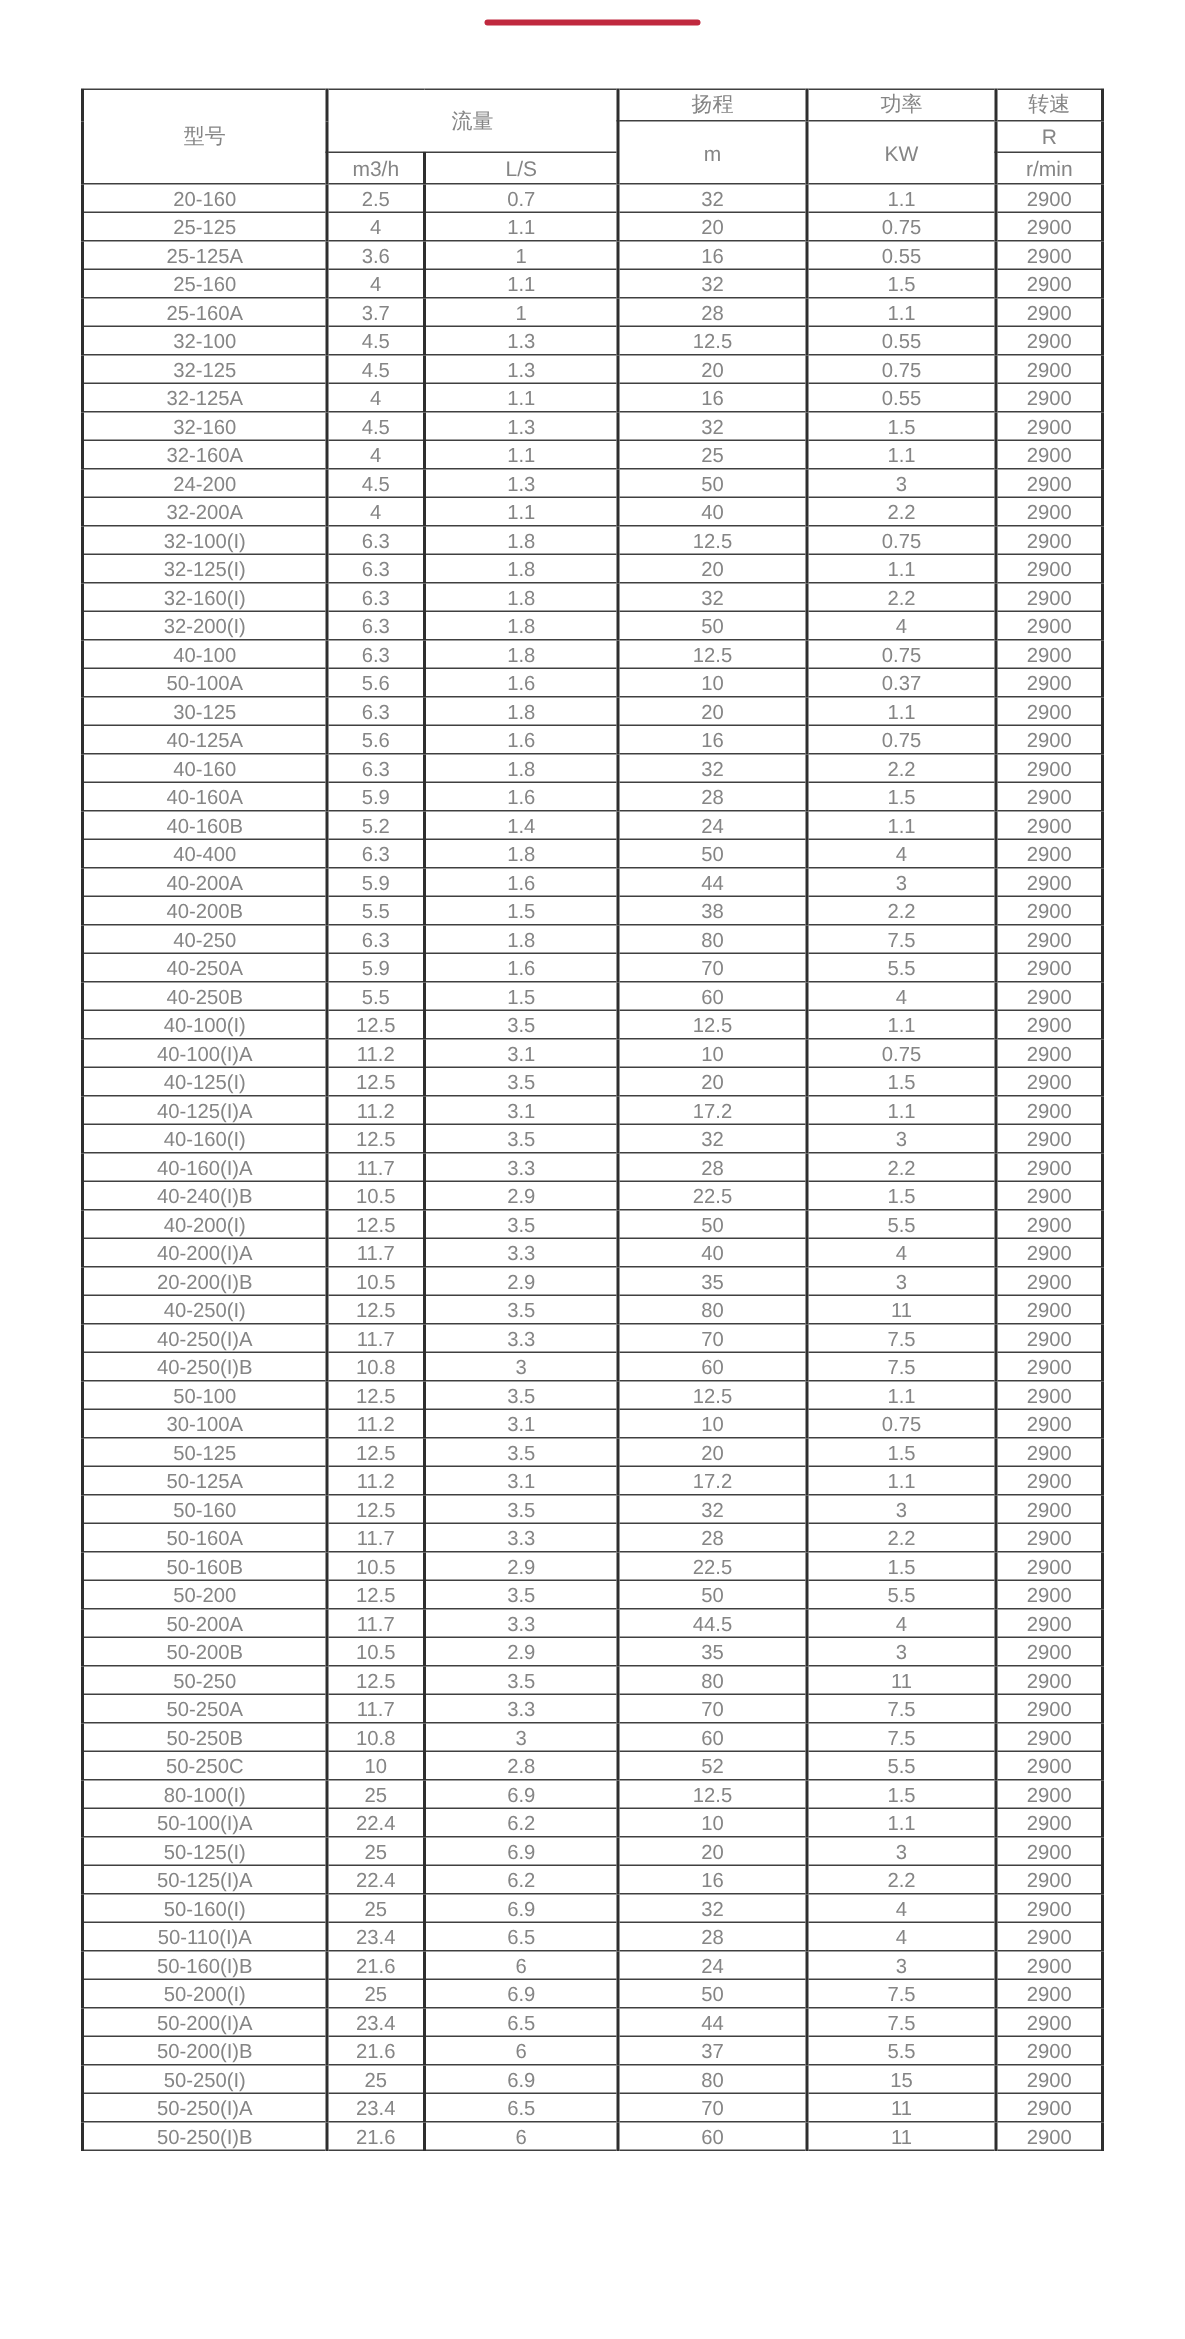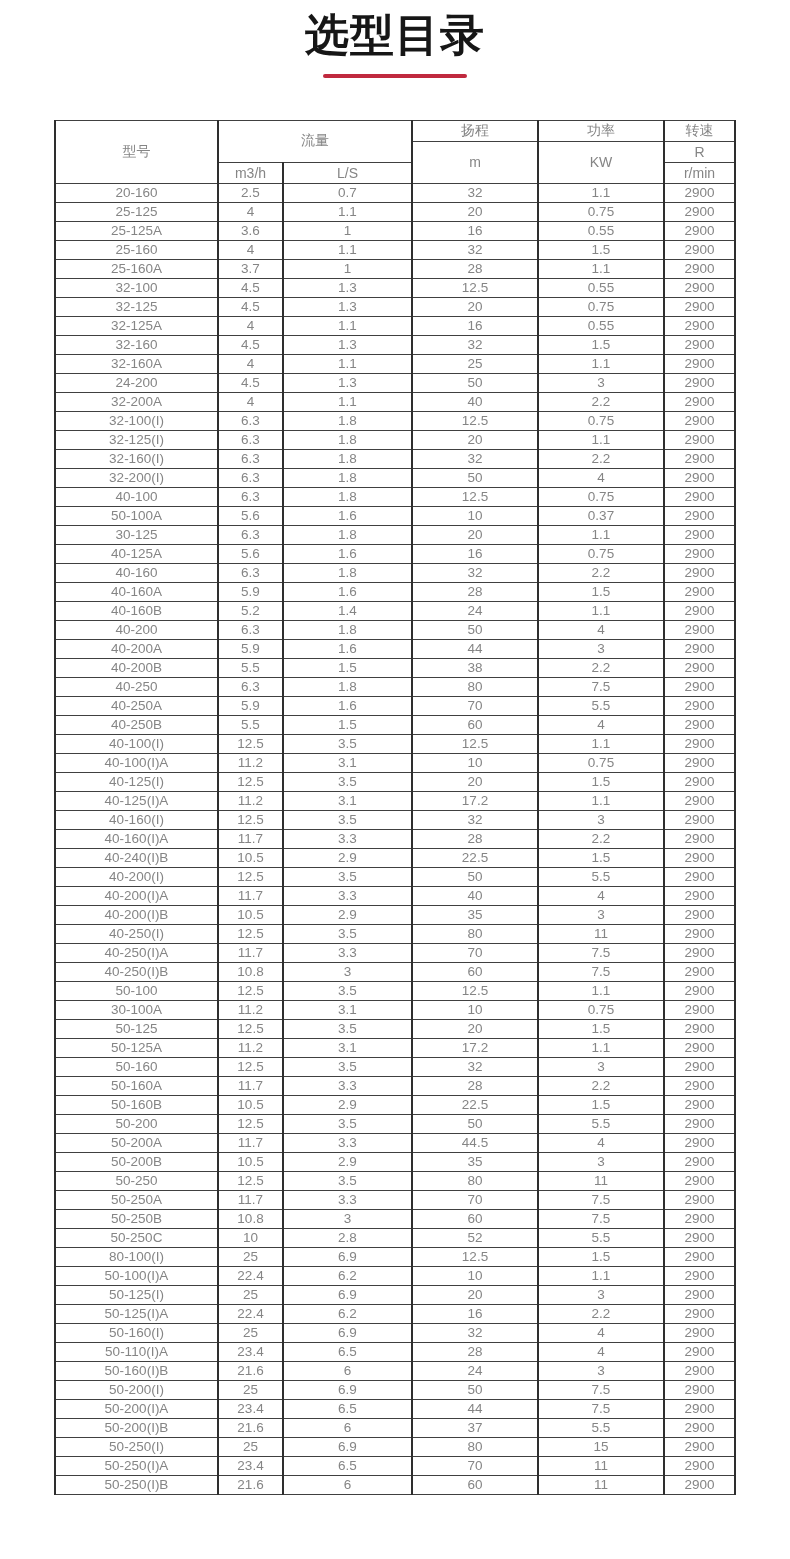--- a/index.html
+++ b/index.html
@@ -53,21 +53,20 @@
   }
   table.catalog td {
     height: 19px;
     font-size: 13.5px;
   }
 </style>
 </head>
 <body>
 
 <div class="page">
-  <h1 class="page-title">选型目录</h1>
   <div class="title-underline"></div>
 
   <table class="catalog">
     <colgroup>
       <col style="width:163px">
       <col style="width:65px">
       <col style="width:129px">
       <col style="width:126px">
       <col style="width:126px">
       <col style="width:71px">
@@ -270,21 +269,21 @@
         </tr>
         <tr>
           <td>40-160B</td>
           <td>5.2</td>
           <td>1.4</td>
           <td>24</td>
           <td>1.1</td>
           <td>2900</td>
         </tr>
         <tr>
-          <td>40-200</td>
+          <td>40-400</td>
           <td>6.3</td>
           <td>1.8</td>
           <td>50</td>
           <td>4</td>
           <td>2900</td>
         </tr>
         <tr>
           <td>40-200A</td>
           <td>5.9</td>
           <td>1.6</td>
@@ -390,21 +389,21 @@
         </tr>
         <tr>
           <td>40-200(I)A</td>
           <td>11.7</td>
           <td>3.3</td>
           <td>40</td>
           <td>4</td>
           <td>2900</td>
         </tr>
         <tr>
-          <td>40-200(I)B</td>
+          <td>20-200(I)B</td>
           <td>10.5</td>
           <td>2.9</td>
           <td>35</td>
           <td>3</td>
           <td>2900</td>
         </tr>
         <tr>
           <td>40-250(I)</td>
           <td>12.5</td>
           <td>3.5</td>

